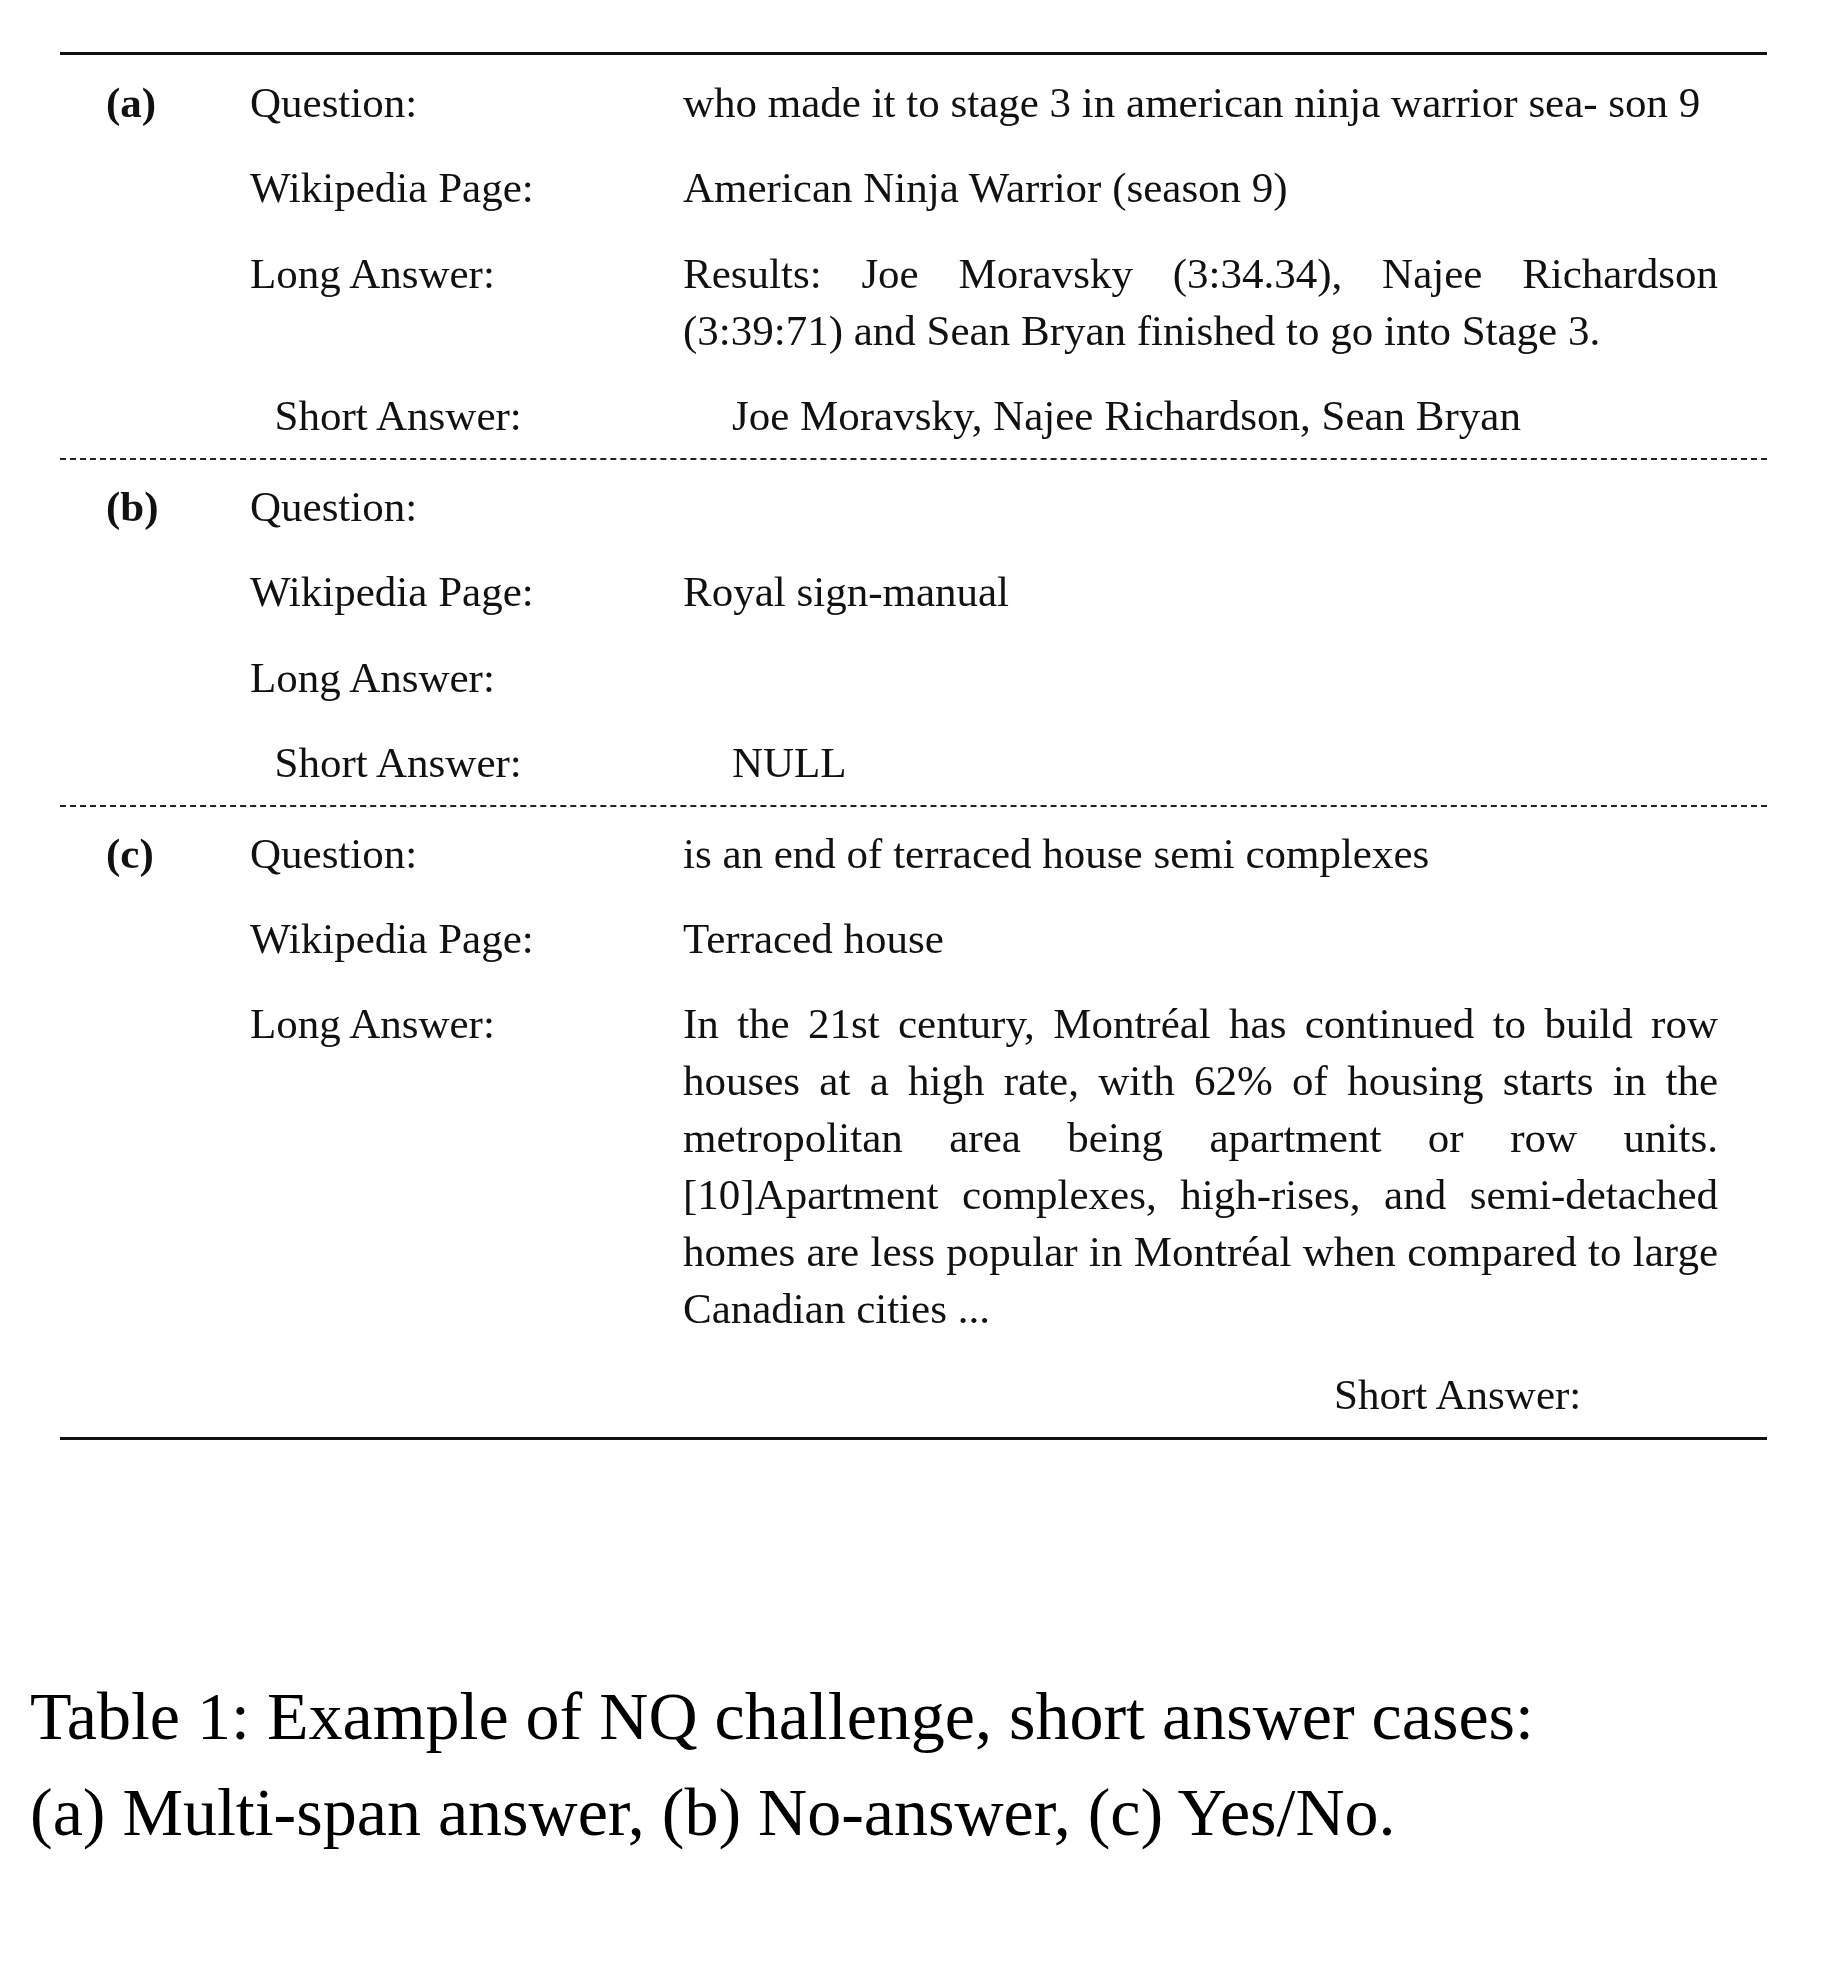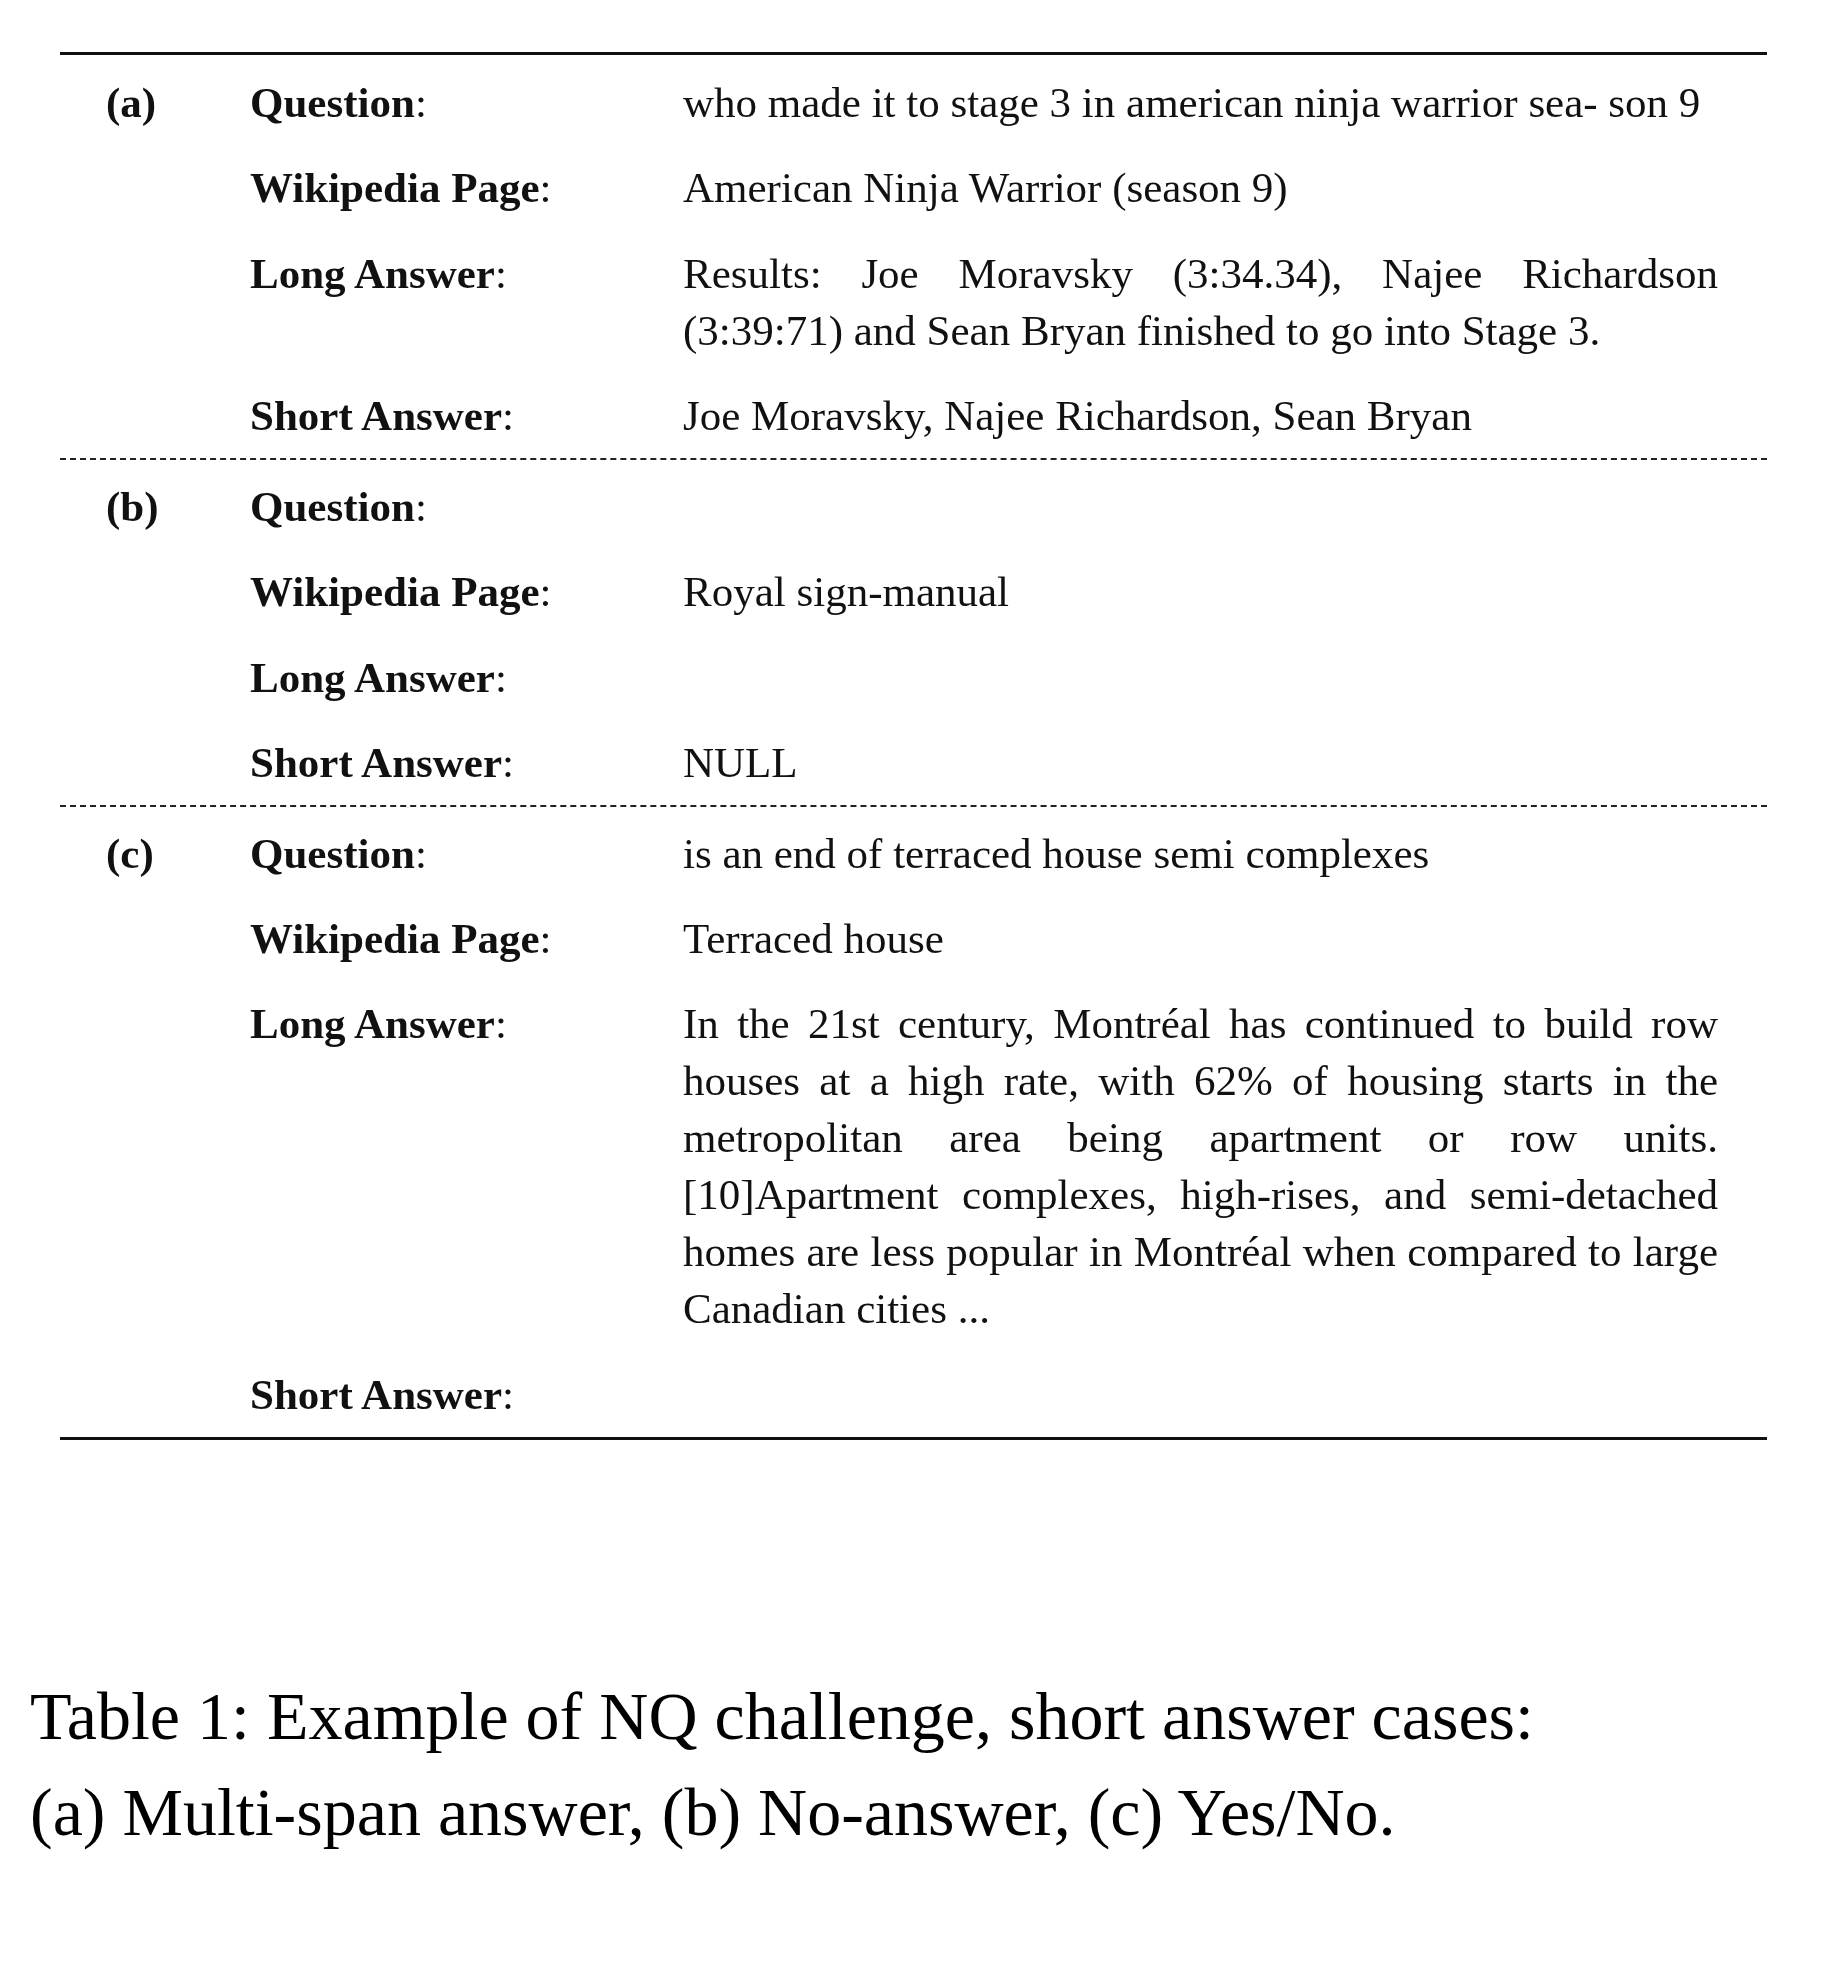--- a/index.html
+++ b/index.html
@@ -34,37 +34,37 @@
     .example {
       position: relative;
       padding: 17.4px 0 14.2px 0;
     }
     .example-first { padding-top: 19px; }
     .row {
       display: flex;
       align-items: flex-start;
       margin-bottom: 28.4px;
     }
-    .row:last-child { margin-bottom: 0; }
+    .row:last-child { margin-bottom: 0; justify-content: space-between; }
     .case-label {
       width: 190px;
       flex: 0 0 190px;
       padding-left: 46px;
       box-sizing: border-box;
       font-weight: bold;
       font-size: 43px;
       line-height: 57px;
     }
     .field-label {
       width: 433px;
       flex: 0 0 433px;
       font-size: 43px;
       line-height: 57px;
     }
-    .field-label b { font-weight: bold; }
+    .field-label b { font-weight: normal; }
     .field-value {
       flex: 0 0 1035px;
       width: 1035px;
       font-size: 43px;
       line-height: 57px;
       text-align: justify;
       hyphens: manual;
     }
     .caption {
       position: absolute;

